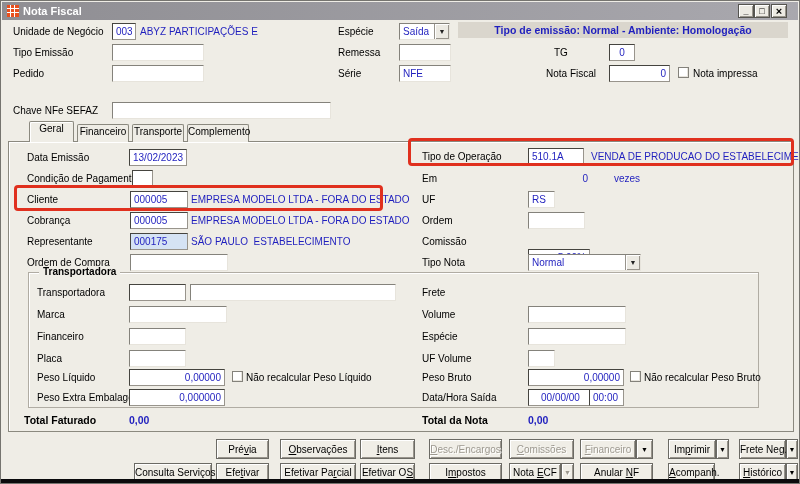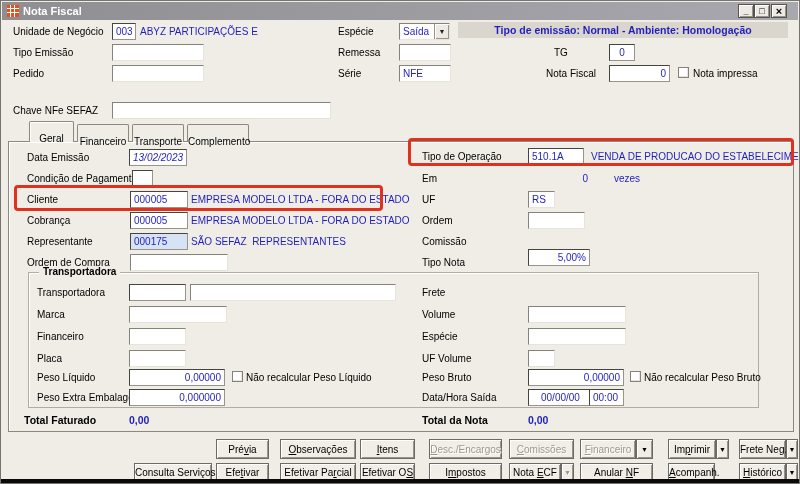--- a/index.html
+++ b/index.html
@@ -22,21 +22,21 @@
   input.hl{background:#D5E3F4}
   .nametext{position:absolute;color:#1f1fbe;white-space:pre}
   .combo{position:absolute;height:17px;border:1px solid;border-color:#84827B #E7E4DC #E7E4DC #84827B;background:#fff}
   .combo-text{position:absolute;left:3px;top:2px;color:#1f1fbe;white-space:nowrap}
   .combo-arrow{position:absolute;right:0;top:0;width:15px;height:15px;background:#ECEAE3;border-left:1px solid #98948C;
     box-shadow:inset 1px 1px 0 #fff,inset -1px -1px 0 #98948C;font-size:7px;line-height:15px;text-align:center;color:#222}
   .check{position:absolute;width:11px;height:11px;background:#fff;border:1px solid #84827B;box-shadow:inset -1px -1px 0 #E7E4DC}
   .banner{position:absolute;left:457px;top:21px;width:330px;height:16px;background:#DAD6CD;color:#1f1fbe;font-weight:bold;
     font-size:10.5px;text-align:center;line-height:16px}
   .tab{position:absolute;top:123px;height:18px;background:#EFEDE6;border:1px solid #8B897F;border-bottom:none;
-    border-radius:2px 2px 0 0;text-align:center;font-size:10px;padding-top:11px;z-index:1}
+    border-radius:2px 2px 0 0;text-align:center;font-size:10px;padding-top:1px;z-index:1}
   .tab.active{top:120px;height:21px;z-index:3;box-shadow:inset 1px 1px 0 #fff}
   .panel{position:absolute;left:7px;top:140px;width:786px;height:291px;border:1px solid #8B897F;box-shadow:inset 1px 1px 0 #fff}
   .group{position:absolute;left:27px;top:271px;width:731px;height:136px;border:1px solid #B0ACA3;box-shadow:inset 1px 1px 0 #fff}
   .group-legend{position:absolute;left:38px;top:265px;background:#EFEDE6;padding:0 4px;font-weight:bold;font-size:10px;z-index:2}
   .total-lbl{position:absolute;font-weight:bold;font-size:10.5px}
   .total-val{position:absolute;font-weight:bold;font-size:10.5px;color:#1f1fbe}
   .redbox{position:absolute;border:3px solid #E0301E;border-radius:4px;z-index:5;pointer-events:none}
   .btn{position:absolute;height:20px;background:#F0EEE7;border:1px solid #6B6A64;box-shadow:inset 1px 1px 0 #fff,inset -1px -1px 0 #98948C;
     font:10px "Liberation Sans",sans-serif;color:#000;text-align:center;white-space:nowrap;padding:0;cursor:default}
   .btn.disabled{color:#9C988F;text-shadow:1px 1px 0 #fff}
@@ -104,36 +104,36 @@
   <span class="lbl" style="left:12px;top:104px">Chave NFe SEFAZ</span>
   <input class="field" style="left: 111px; top: 101px; width: 219px;" readonly="" value="">
 
   <div class="panel"></div>
   <div class="tab active" style="left:28px;width:45px">Geral</div>
   <div class="tab" style="left:76px;width:52px">Financeiro</div>
   <div class="tab" style="left:131px;width:52px">Transporte</div>
   <div class="tab" style="left:186px;width:62px">Complemento</div>
 
   <span class="lbl" style="left:26px;top:151px">Data Emissão</span>
-  <input class="field dark" style="left: 128px; top: 148px; width: 58px; font-style: italic;" readonly="" value="13/02/2023">
+  <input class="field dark" style="left: 128px; top: 148px; width: 58px;" readonly="" value="13/02/2023">
 
   <span class="lbl" style="left:26px;top:172px">Condição de Pagamento</span>
   <input class="field dark" style="left: 131px; top: 169px; width: 21px;" readonly="" value="">
 
   <span class="lbl" style="left:26px;top:193px">Cliente</span>
   <input class="field dark" style="left: 129px; top: 190px; width: 58px;" readonly="" value="000005">
   <span class="nametext" style="left:190px;top:193px">EMPRESA MODELO LTDA - FORA DO ESTADO</span>
 
   <span class="lbl" style="left:26px;top:214px">Cobrança</span>
   <input class="field dark" style="left: 129px; top: 211px; width: 58px;" readonly="" value="000005">
   <span class="nametext" style="left:190px;top:214px">EMPRESA MODELO LTDA - FORA DO ESTADO</span>
 
   <span class="lbl" style="left:26px;top:235px">Representante</span>
   <input class="field dark hl" style="left: 129px; top: 232px; width: 58px;" readonly="" value="000175">
-  <span class="nametext" style="left:190px;top:235px">SÃO SEFAZ  REPRESENTANTES</span>
+  <span class="nametext" style="left:190px;top:235px">SÃO PAULO  ESTABELECIMENTO</span>
 
   <span class="lbl" style="left:26px;top:256px">Ordem de Compra</span>
   <input class="field" style="left: 129px; top: 253px; width: 98px;" readonly="" value="">
 
   <span class="lbl" style="left:421px;top:150px">Tipo de Operação</span>
   <input class="field dark" style="left: 527px; top: 147px; width: 56px;" readonly="" value="510.1A">
   <span class="nametext" style="left:590px;top:150px">VENDA DE PRODUCAO DO ESTABELECIMENTO</span>
 
   <span class="lbl" style="left:421px;top:172px">Em</span>
   <span class="nametext" style="left:527px;top:172px;width:60px;text-align:right">0</span>
@@ -142,20 +142,24 @@
   <span class="lbl" style="left:421px;top:193px">UF</span>
   <input class="field" style="left: 527px; top: 190px; width: 27px;" readonly="" value="RS">
 
   <span class="lbl" style="left:421px;top:214px">Ordem</span>
   <input class="field" style="left: 527px; top: 211px; width: 57px;" readonly="" value="">
 
   <span class="lbl" style="left:421px;top:235px">Comissão</span>
   <input class="field dark right" style="left: 527px; top: 232px; width: 62px; margin-top: 16px;" readonly="" value="5,00%">
 
   <span class="lbl" style="left:421px;top:256px">Tipo Nota</span>
+  <div class="combo" style="left:527px;top:253px;width:113px">
+    <span class="combo-text">Normal</span>
+    <span class="combo-arrow">▼</span>
+  </div>
 
   <div class="group"></div>
   <span class="group-legend">Transportadora</span>
 
   <span class="lbl" style="left:36px;top:286px">Transportadora</span>
   <input class="field dark" style="left: 128px; top: 283px; width: 57px;" readonly="" value="">
   <input class="field" style="left: 189px; top: 283px; width: 206px;" readonly="" value="">
 
   <span class="lbl" style="left:36px;top:308px">Marca</span>
   <input class="field" style="left: 128px; top: 305px; width: 98px;" readonly="" value="">

